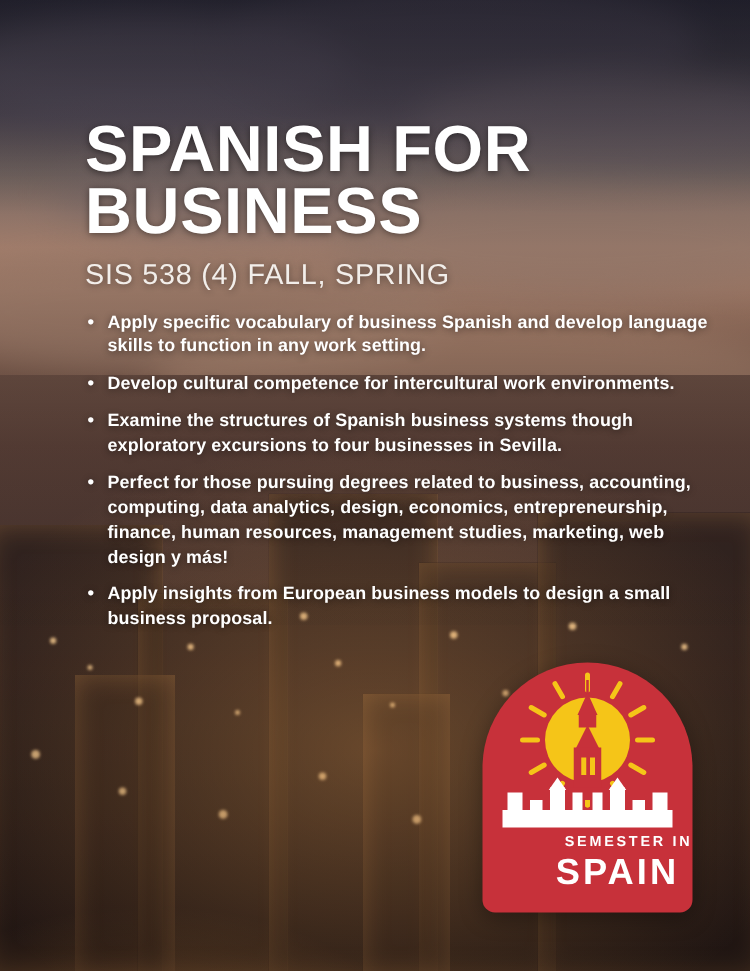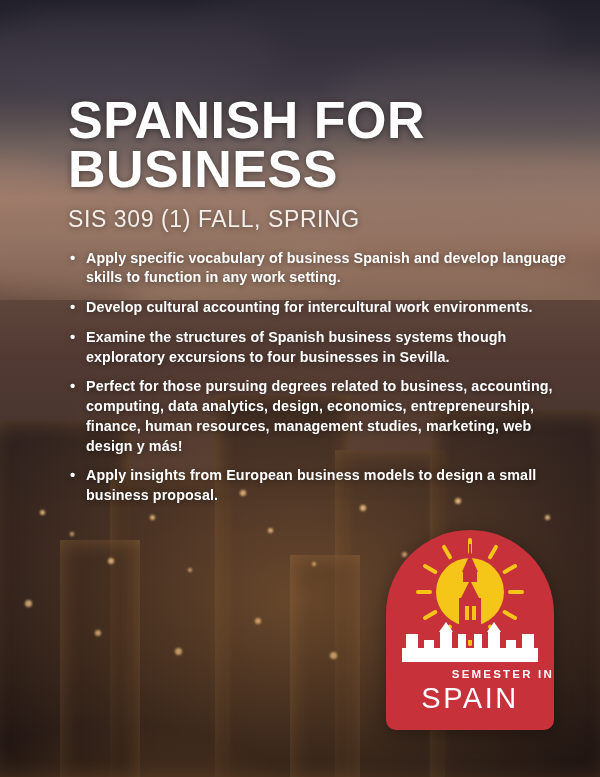--- a/index.html
+++ b/index.html
@@ -166,22 +166,23 @@
     top: 138px;
     font-size: 11.5px;
     letter-spacing: 2.2px;
     font-weight: bold;
     text-align: right;
   }
   .logo-text-bottom {
     top: 154px;
     font-size: 29px;
     letter-spacing: 2.5px;
-    font-weight: normal;
+    font-weight: bold;
     line-height: 1;
+    padding-left: 24px;
   }
 </style>
 </head>
 <body>
 
 <div class="poster">
 
   <div class="bg">
     <div class="sky"></div>
     <div class="cloud c1"></div>
@@ -223,24 +224,24 @@
       <div class="glowdot" style="left:418px; top:330px; width:6px;  height:6px;"></div>
       <div class="glowdot" style="left:520px; top:342px; width:7px;  height:7px;"></div>
     </div>
 
     <div class="haze"></div>
     <div class="darken-top"></div>
   </div>
 
   <div class="content">
     <h1 class="title">SPANISH FOR BUSINESS</h1>
-    <div class="subtitle">SIS 309 (1) FALL, SPRING</div>
+    <div class="subtitle">SIS 538 (4) FALL, SPRING</div>
     <ul class="bullets">
       <li>Apply specific vocabulary of business Spanish and develop language skills to function in any work setting.</li>
-      <li>Develop cultural accounting for intercultural work environments.</li>
+      <li>Develop cultural competence for intercultural work environments.</li>
       <li>Examine the structures of Spanish business systems though exploratory excursions to four businesses in Sevilla.</li>
       <li>Perfect for those pursuing degrees related to business, accounting, computing, data analytics, design, economics, entrepreneurship, finance, human resources, management studies, marketing, web design y más!</li>
       <li>Apply insights from European business models to design a small business proposal.</li>
     </ul>
   </div>
 
   <div class="logo">
     <div class="logo-badge">
       <svg class="logo-svg" width="168" height="200" viewBox="0 0 168 200">
 

